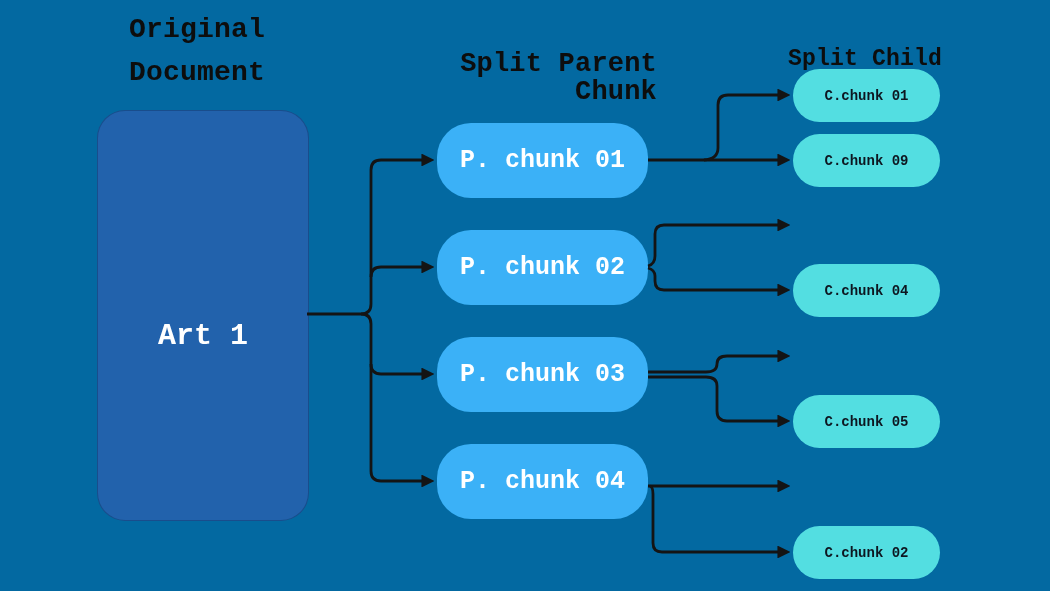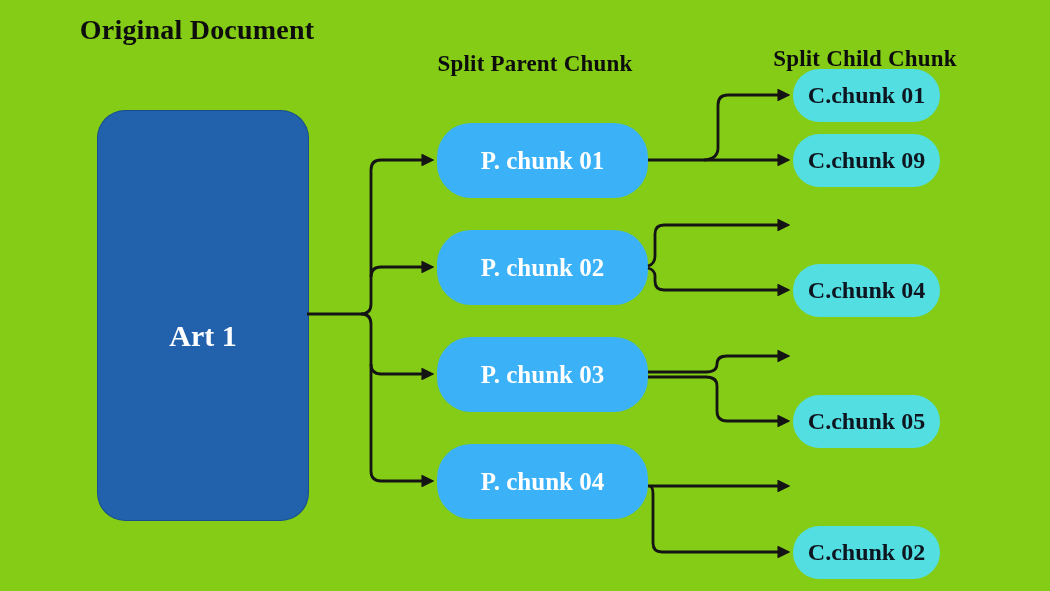--- a/index.html
+++ b/index.html
@@ -4,44 +4,45 @@
 <style>
   html, body {
     margin: 0;
     padding: 0;
     background: #ffffff;
   }
   .canvas {
     position: relative;
     width: 1050px;
     height: 591px;
-    background: #84cc16;
+    background: #0369a1;
     overflow: hidden;
-    font-family: Liberation Serif, serif;
+    font-family: Liberation Mono, monospace;
   }
   .title {
     position: absolute;
     font-weight: 700;
     color: var(--title-text, #0d0d0d);
     text-align: center;
     letter-spacing: 0.2px;
   }
   .title-original {
     left: 57px;
     top: 8px;
     width: 280px;
     font-size: 28px;
     line-height: 43px;
   }
   .title-parent {
     left: 413px;
     top: 50px;
     width: 244px;
-    font-size: 23px;
+    font-size: 27px;
     line-height: 28px;
+    text-align: right;
   }
   .title-child {
     left: 753px;
     top: 12px;
     width: 224px;
     font-size: 23px;
     line-height: 28px;
     margin-top: 33px;
   }
   .doc-node {
@@ -79,21 +80,21 @@
     color: var(--parent-text, #ffffff);
     font-size: 25px;
   }
   .child-pill {
     left: 793px;
     width: 147px;
     height: 53px;
     border-radius: 27px;
     background: var(--child-fill, #53dee1);
     color: var(--child-text, #0d1620);
-    font-size: 24px;
+    font-size: 14px;
   }
   .connectors {
     position: absolute;
     left: 0;
     top: 0;
     width: 1050px;
     height: 591px;
     pointer-events: none;
   }
   .connectors path.link {

